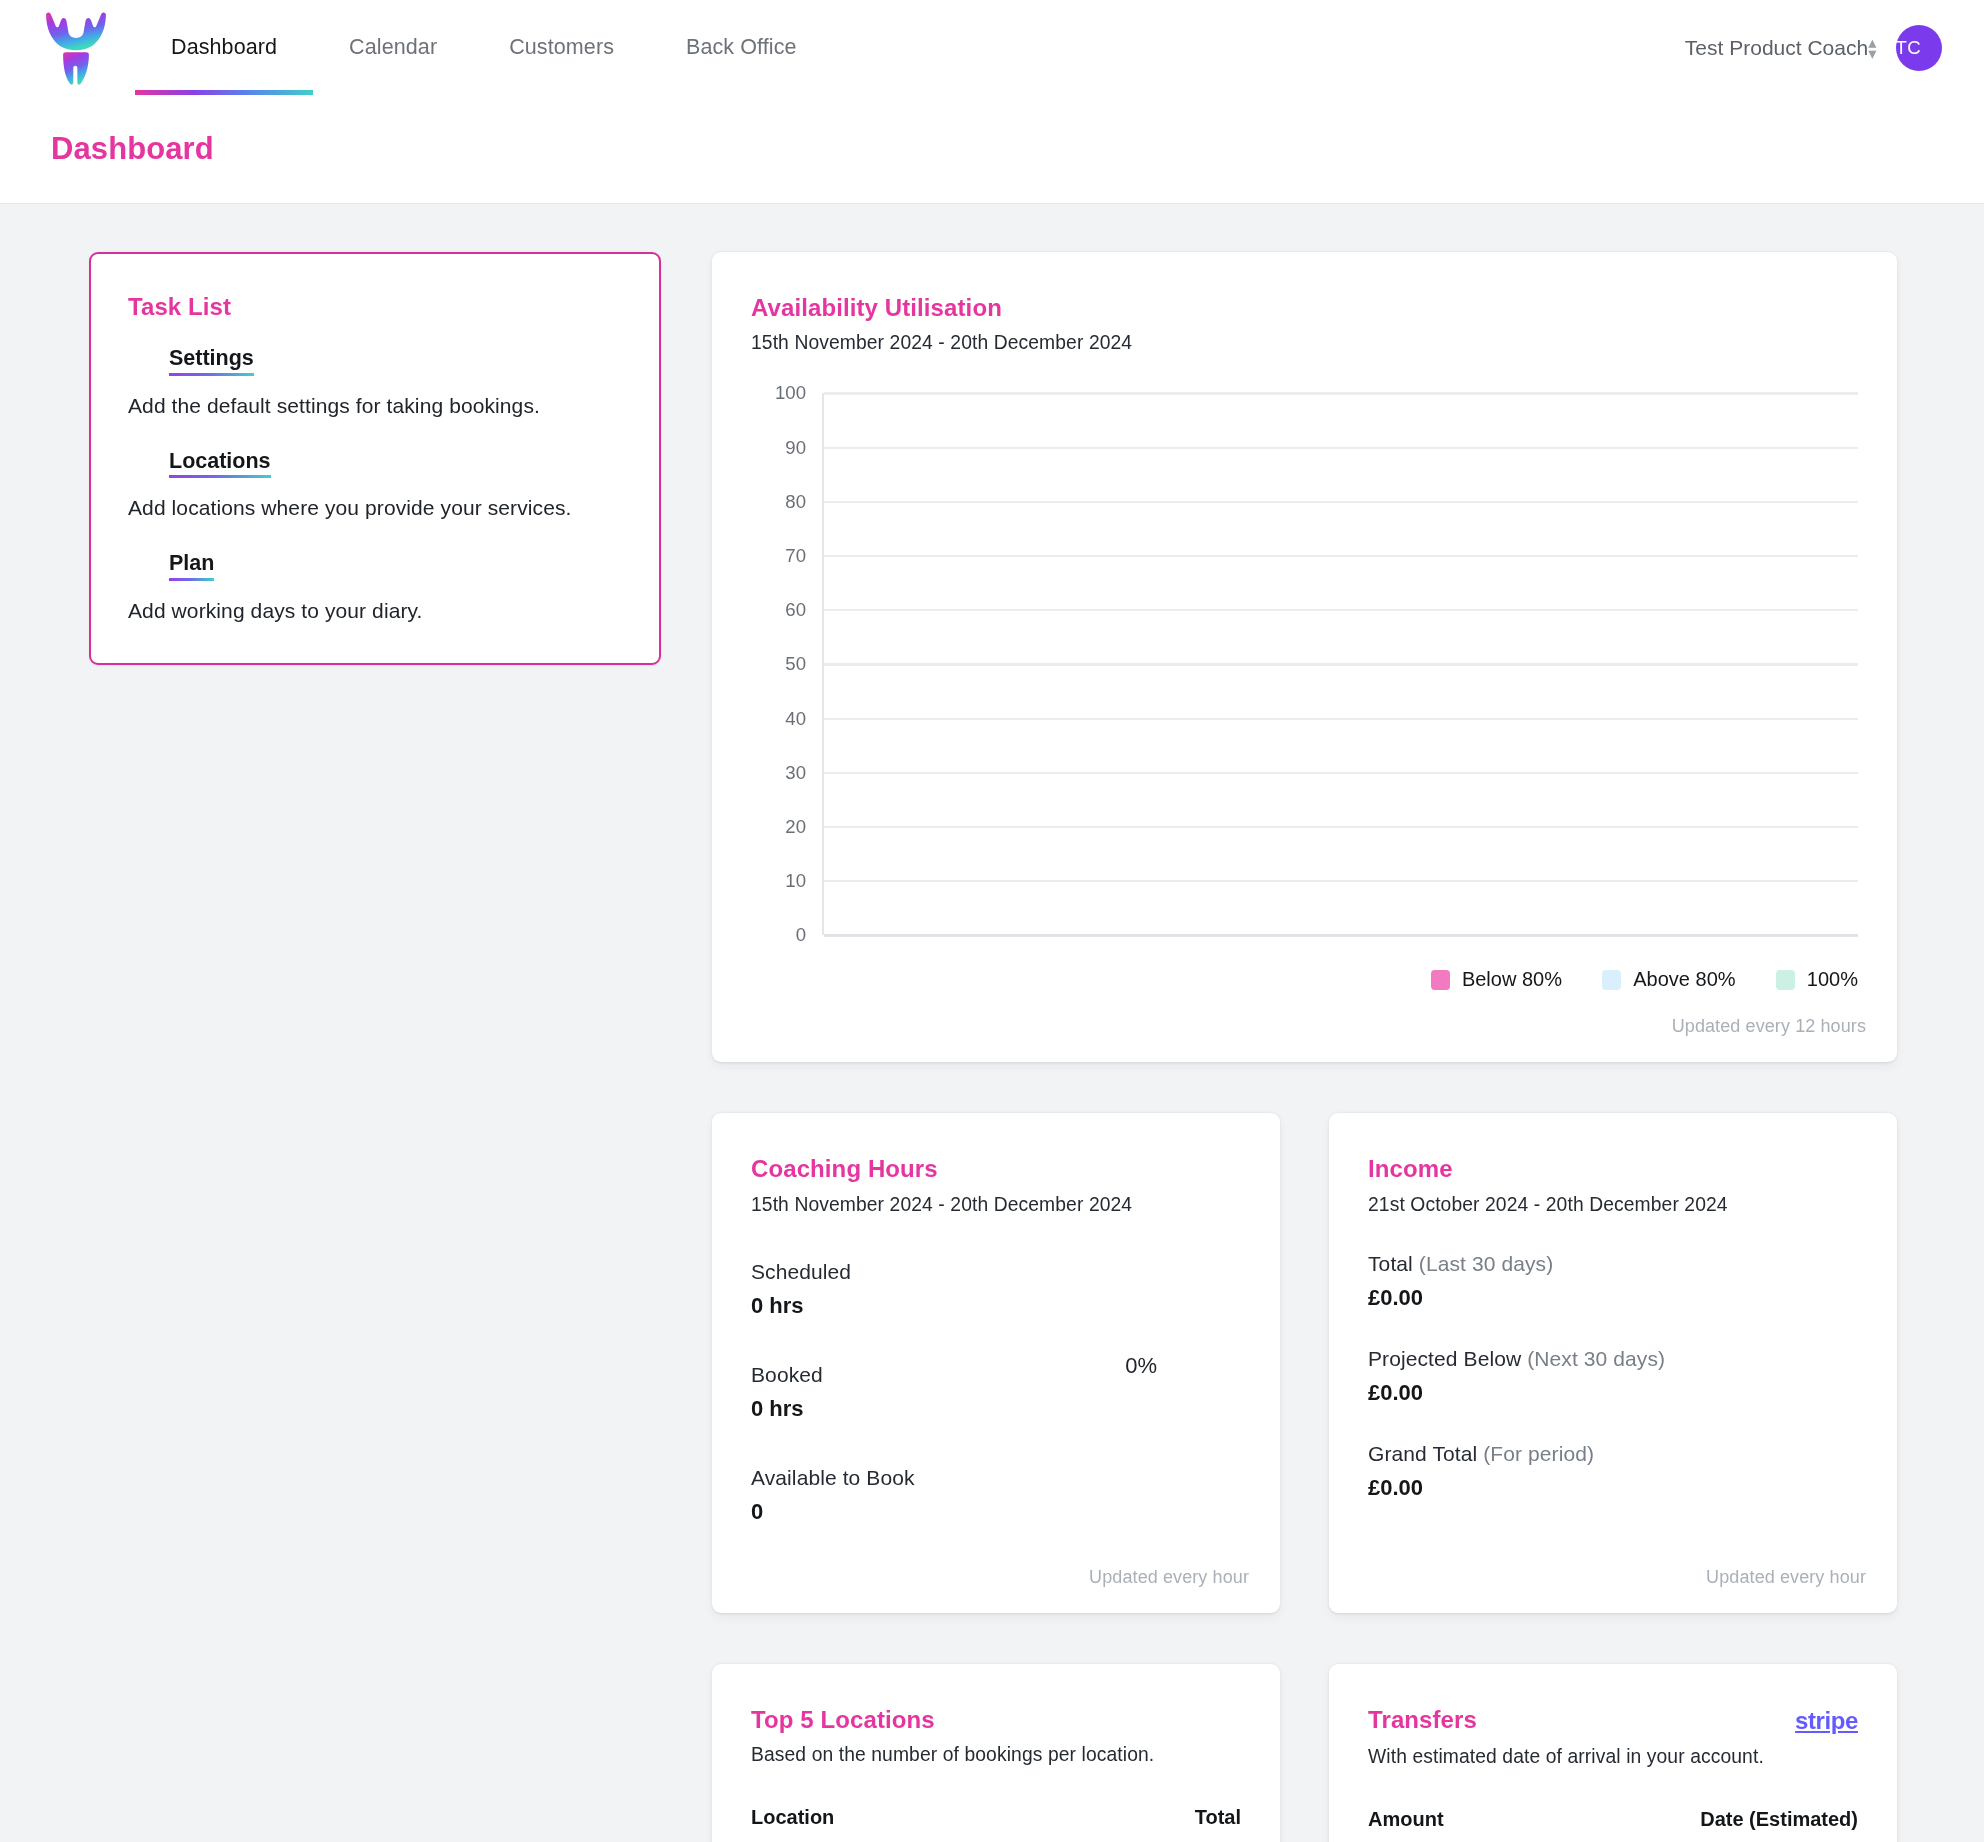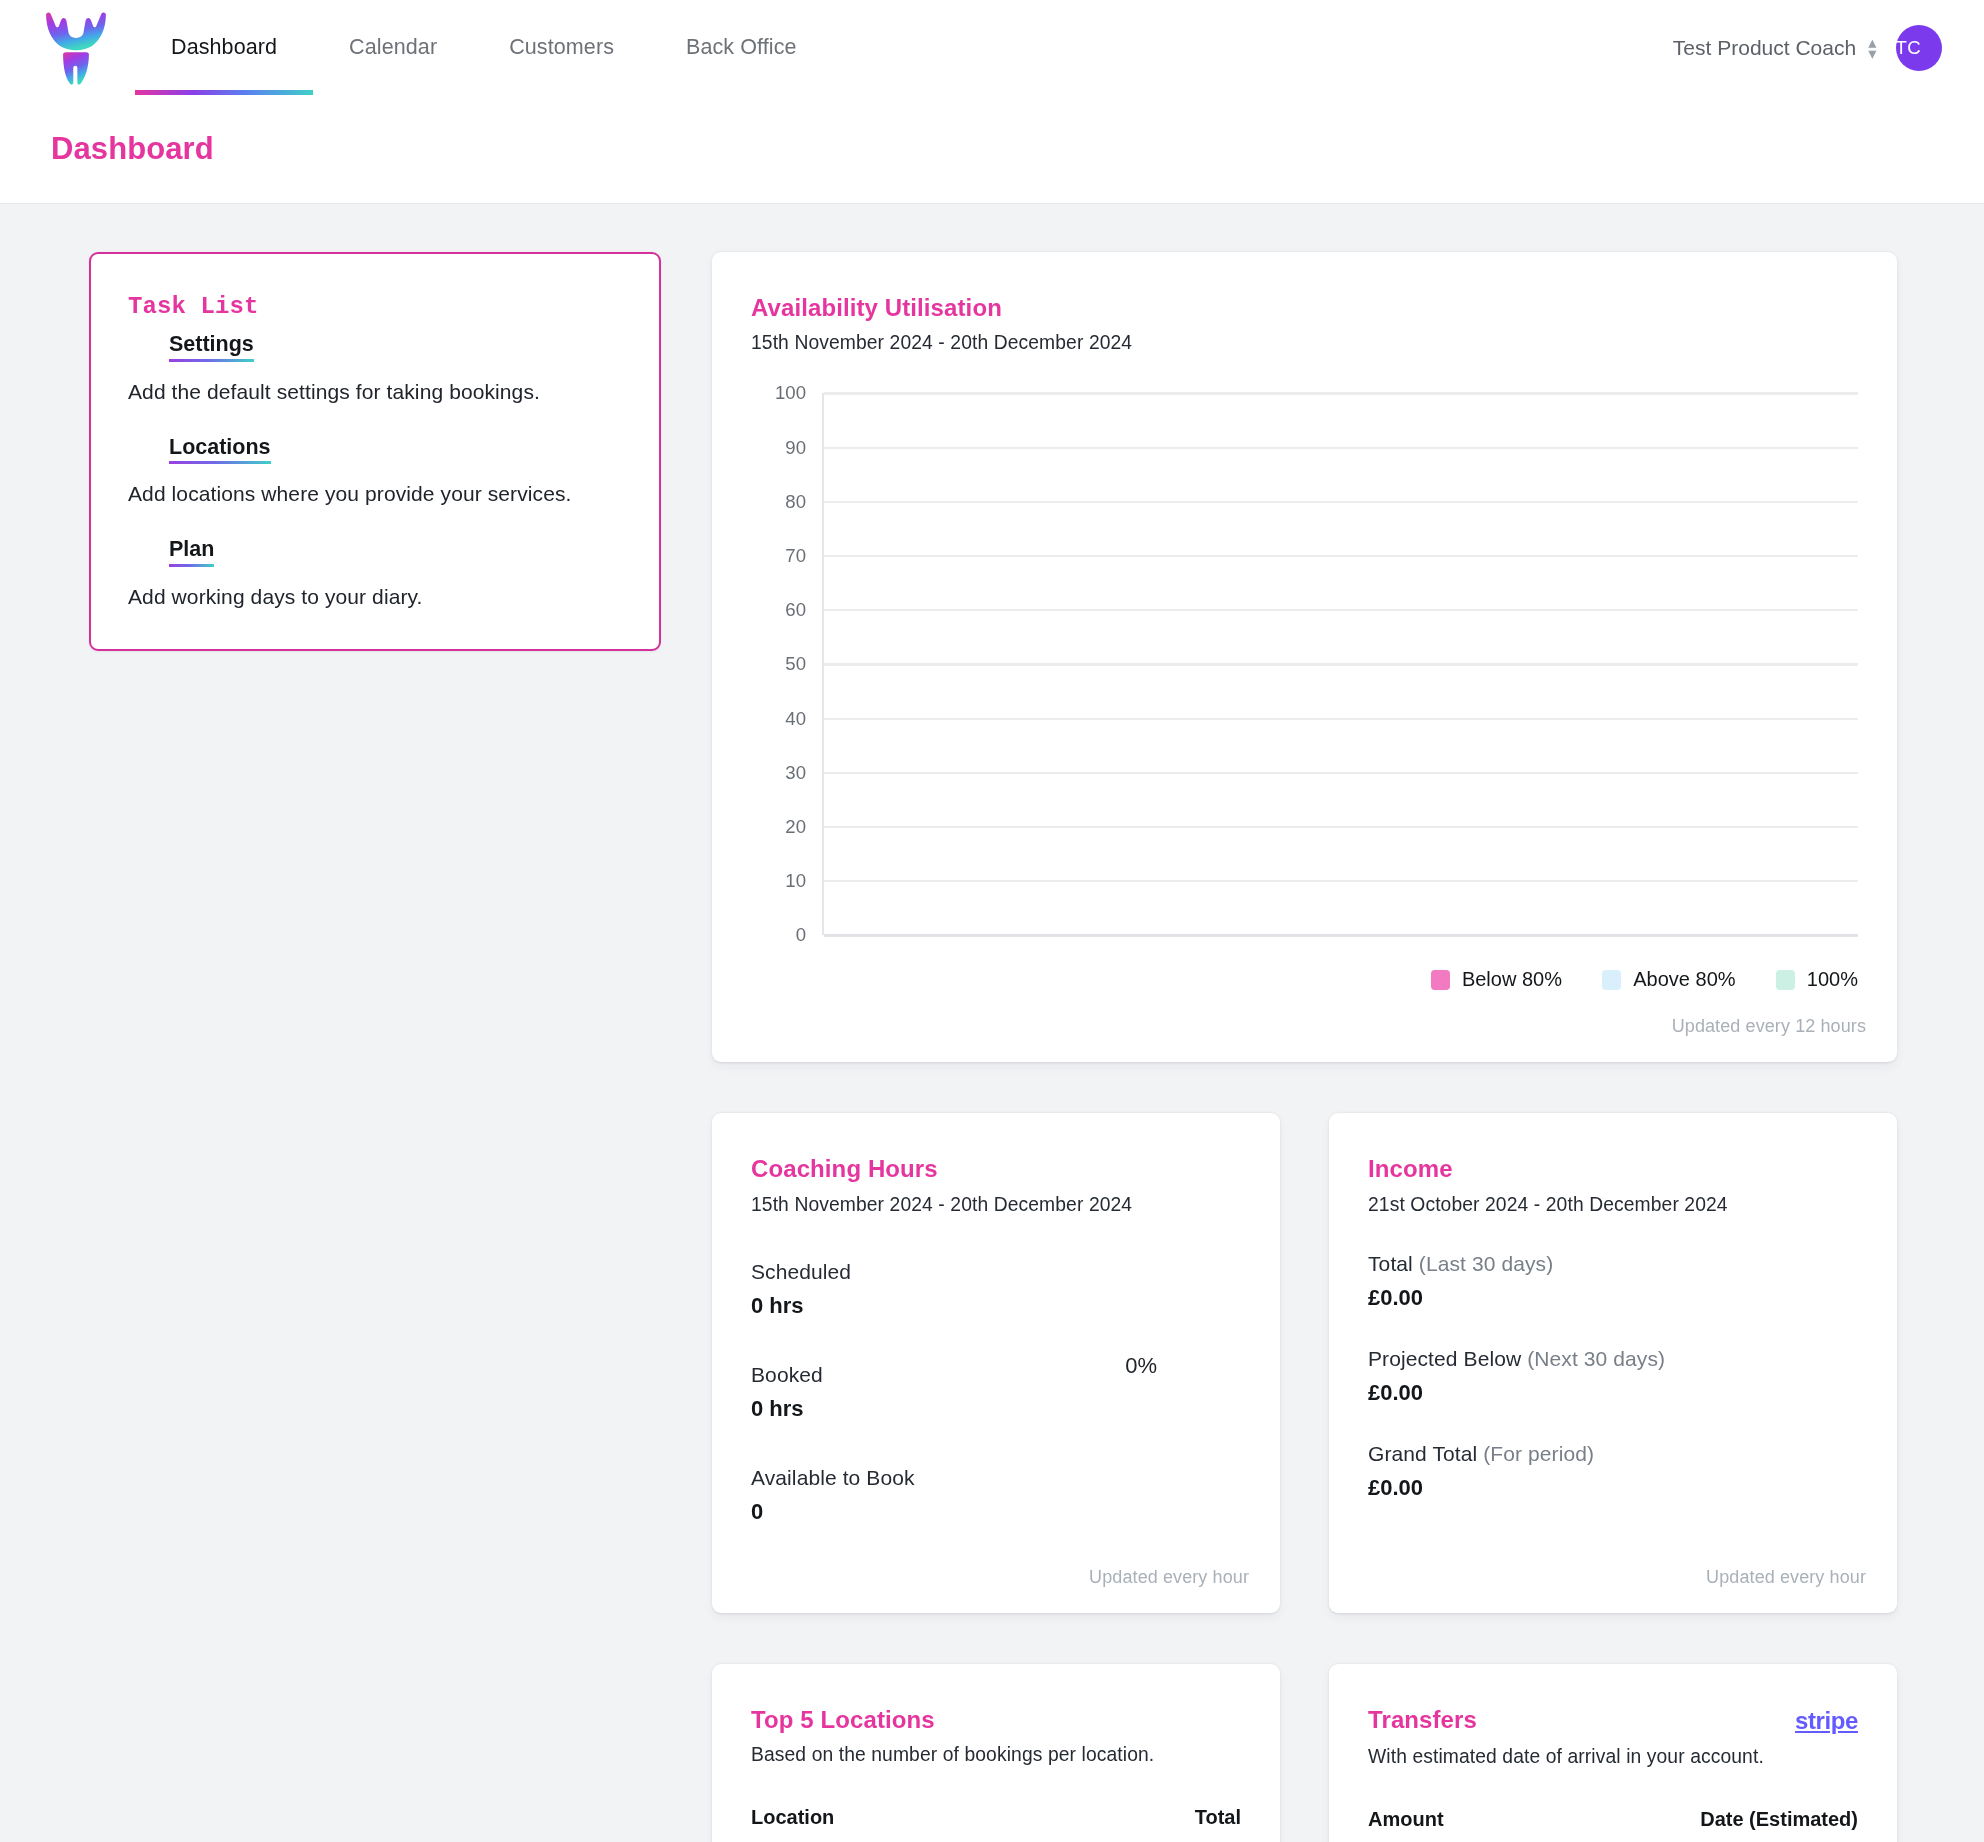--- a/index.html
+++ b/index.html
@@ -44,21 +44,21 @@
   }
 
   .nav-right {
     margin-left: auto;
     display: flex;
     align-items: center;
     gap: 19.3px;
     padding-right: 13.4px;
   }
   .acct-switch {
-    display: flex; align-items: center; gap: 12px;
+    display: flex; align-items: center; gap: 0;
     font-size: 21px; color: #5c6168; cursor: pointer;
   }
   .chev-stack { display: flex; flex-direction: column; line-height: .62; font-size: 16.3px; color: #98a0a8; }
   .avatar {
     width: 46px; height: 46px; border-radius: 50%;
     background: #7c3aed; color: #fff;
     display: flex; align-items: center; 
     font-size: 18.6px; font-weight: 500; letter-spacing: 0.3px;
     cursor: pointer;
   }
@@ -102,21 +102,21 @@
   .card-sub {
     font-size: 19.3px; color: #262b33; margin-top: 10.4px; letter-spacing: 0.1px;
   }
   .updated {
     position: absolute; right: 31px; bottom: 25px;
     font-size: 18px; color: #aab0b8; letter-spacing: 0.1px;
   }
 
   
   .tasklist { padding: 39px 37px 40px 37px; }
-  .tasklist .card-title { margin-bottom: 12px; font-family: Liberation Mono, monospace; }
+  .tasklist .card-title { margin-bottom: 25px; }
   .task-link {
     display: inline-block;
     font-size: 21.5px; font-weight: 700; color: #14171a;
     padding-bottom: 4.5px; cursor: pointer;
     border-bottom: 3px solid transparent;
     background-image: linear-gradient(90deg,#9b3fe0 0%,#6f6ae8 45%,#3fd0c9 100%);
     background-repeat: no-repeat;
     background-size: 100% 3px;
     background-position: 0 100%;
     margin-left: 41px;

